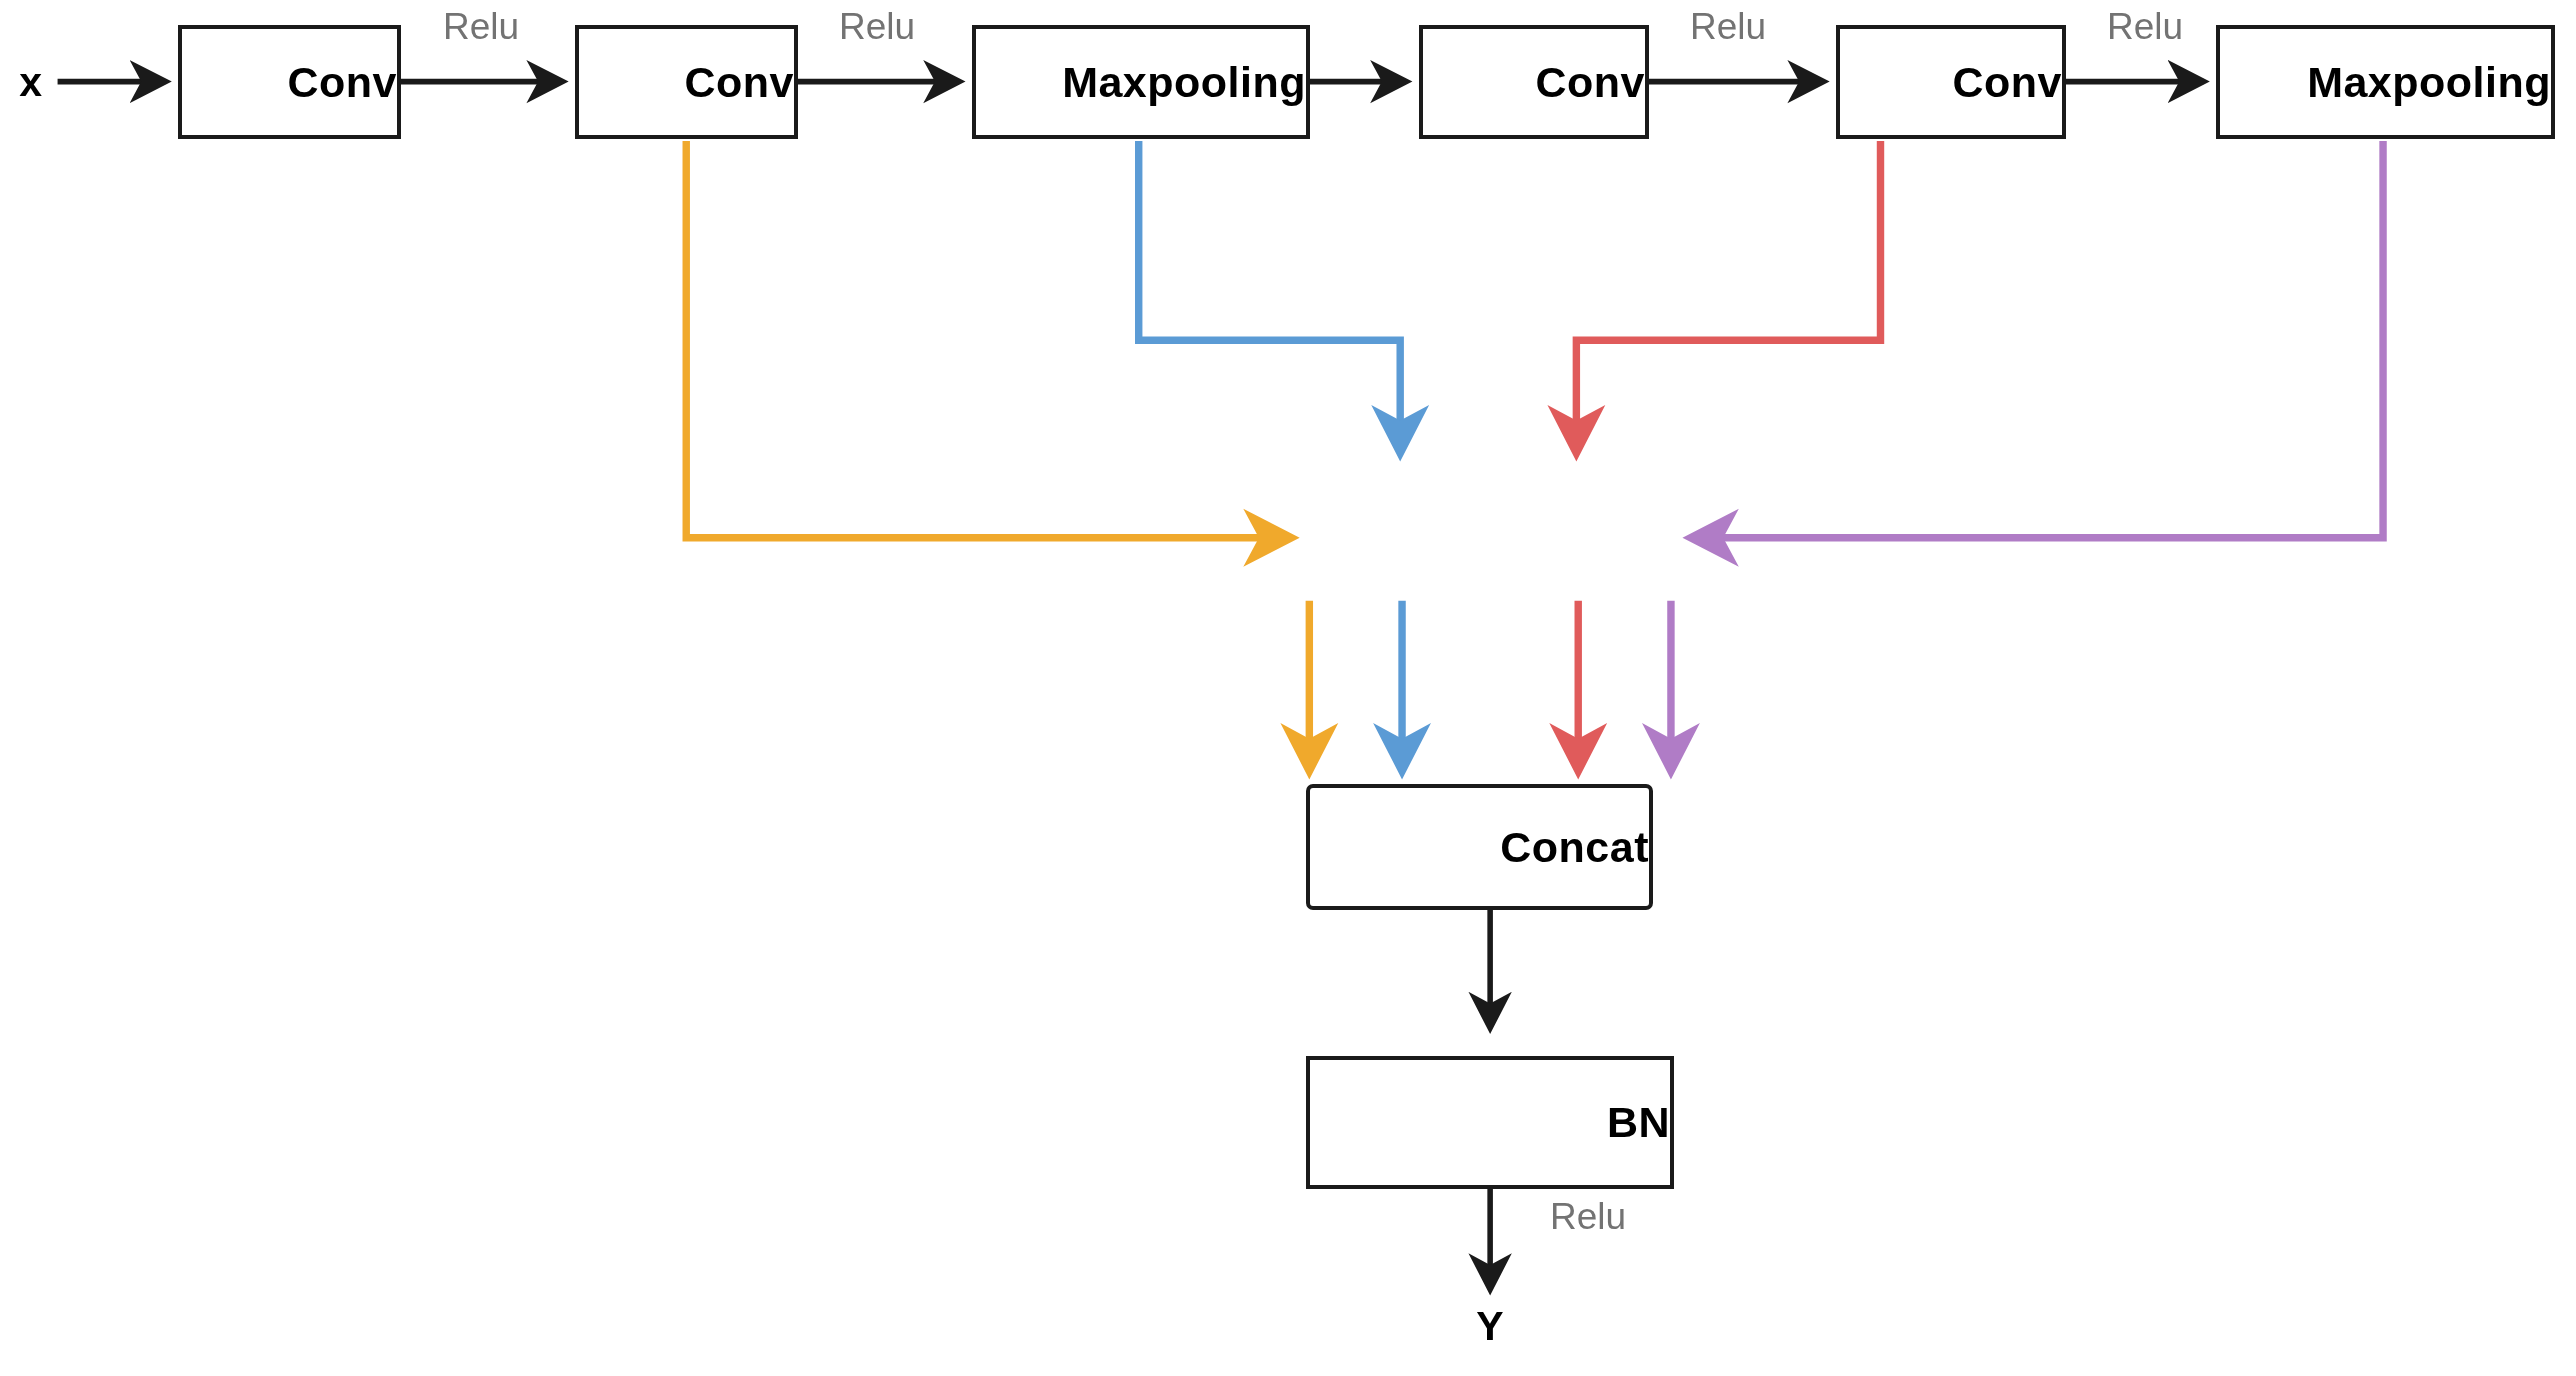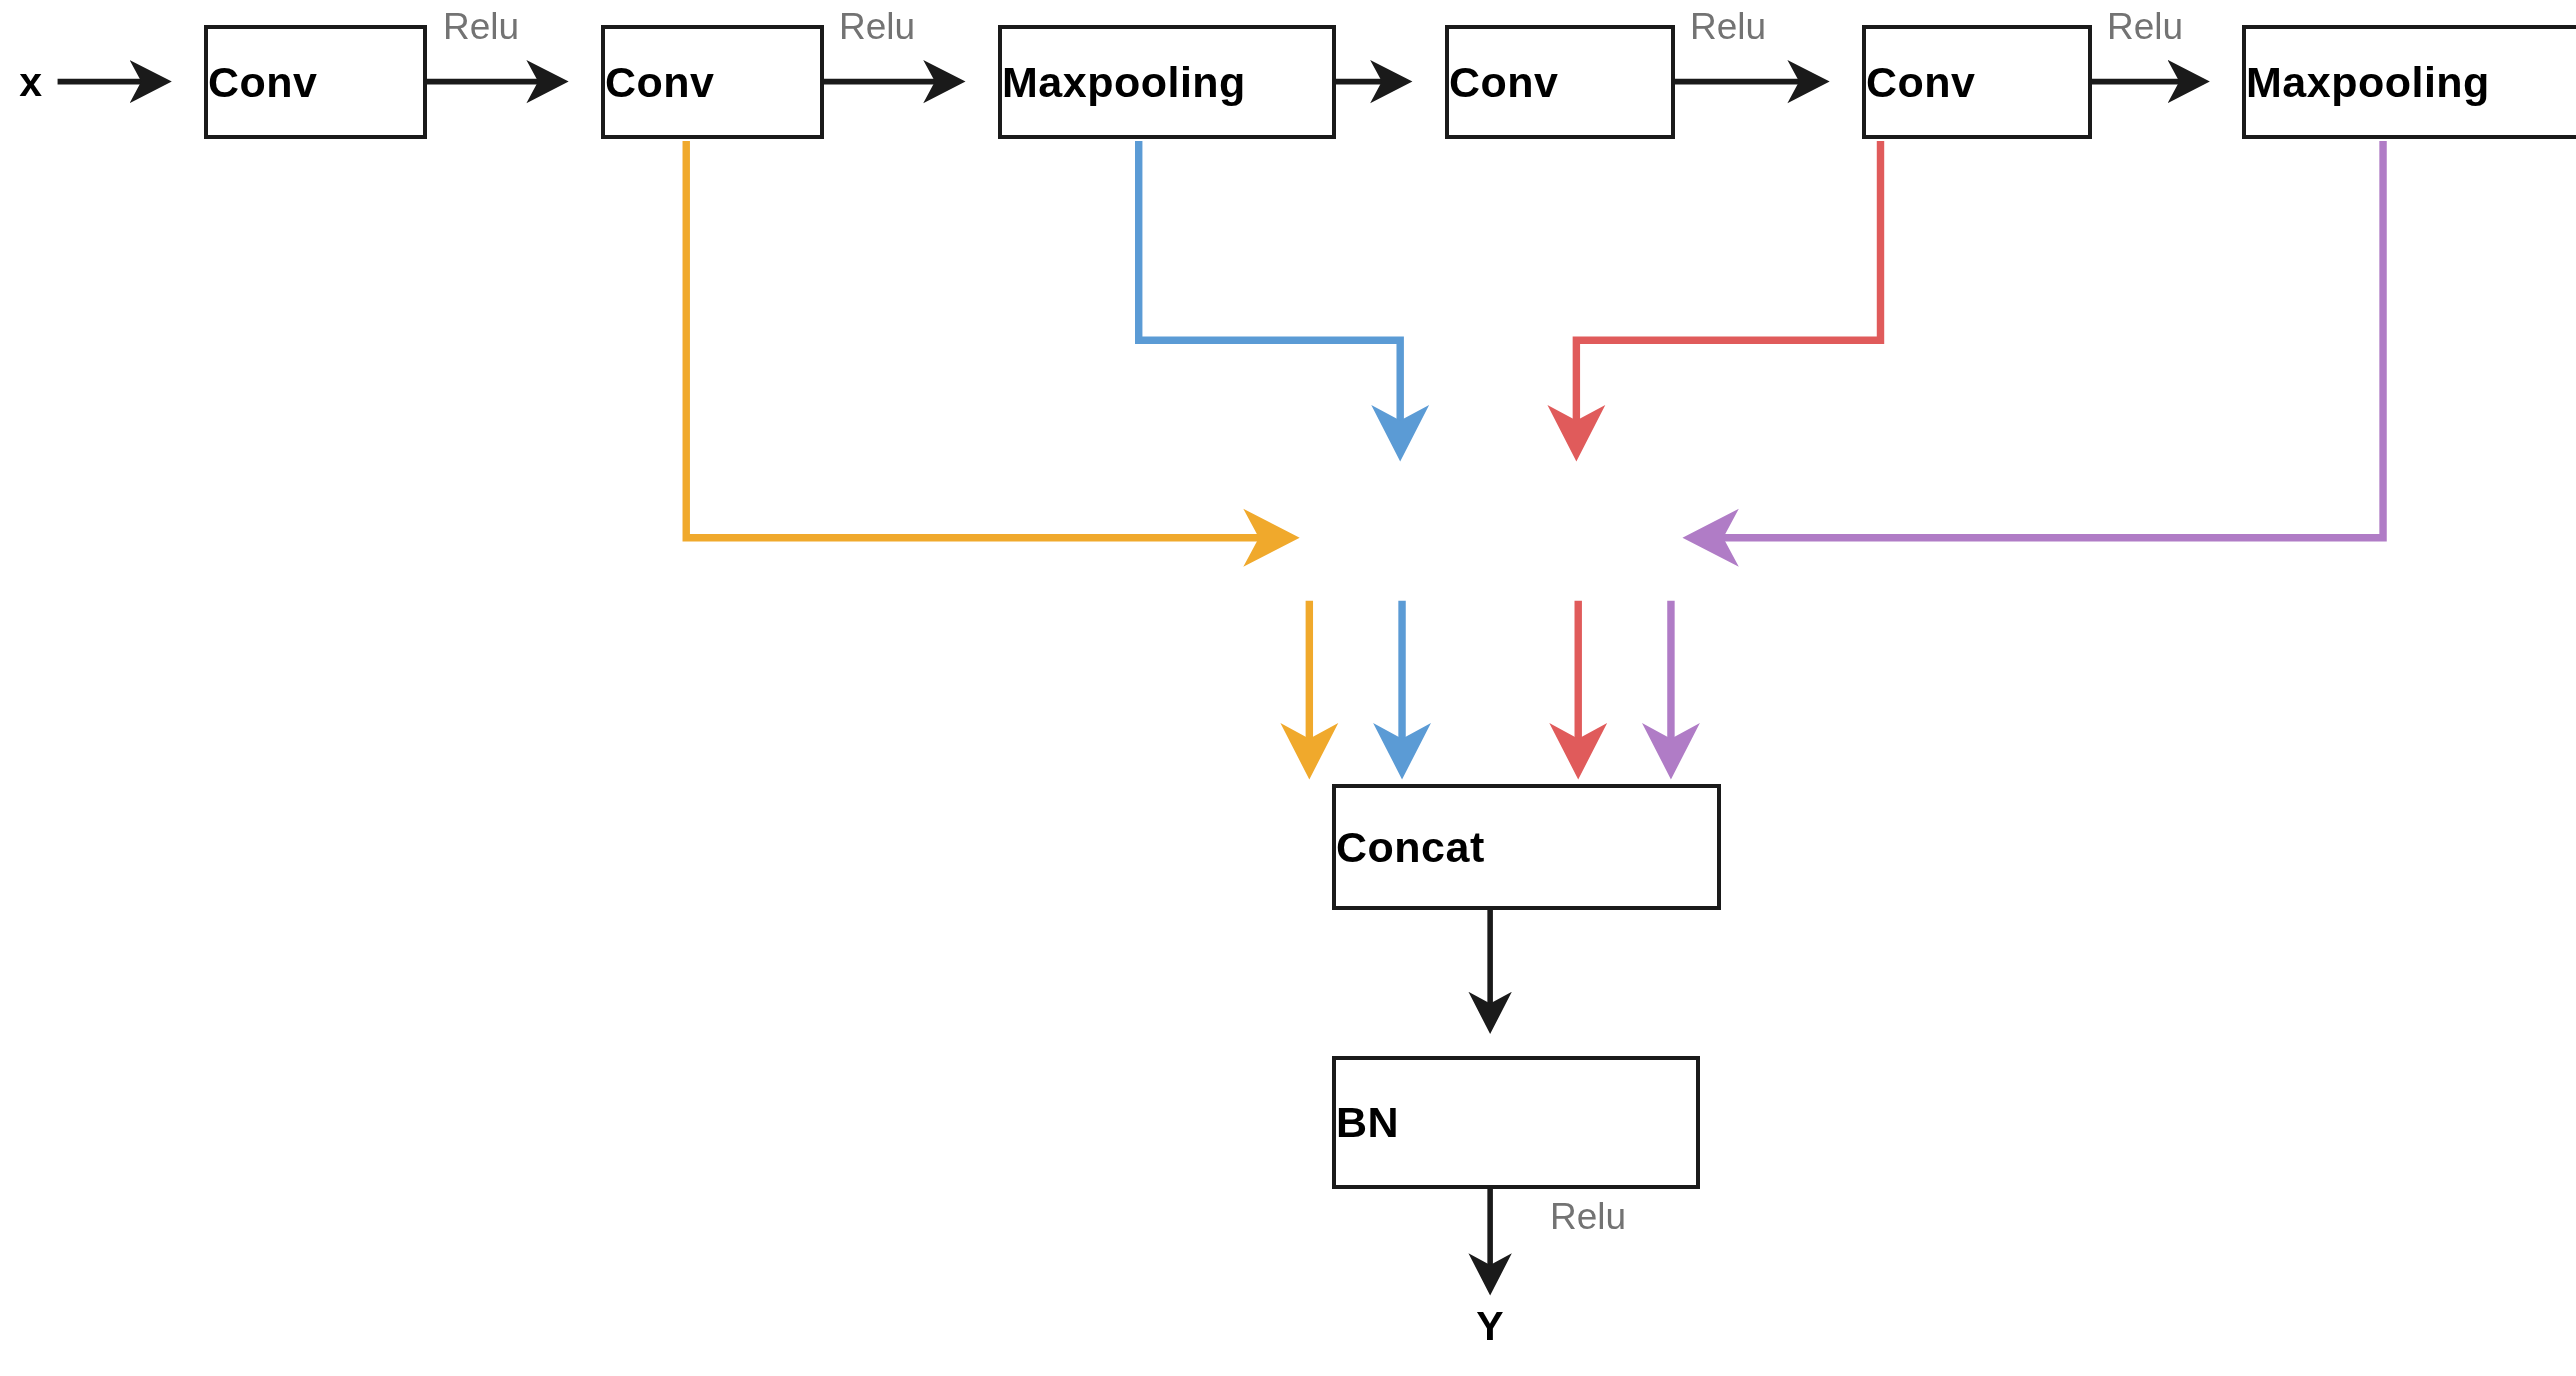--- a/index.html
+++ b/index.html
@@ -15,25 +15,24 @@
     font-family: "Liberation Sans", sans-serif;
     overflow: hidden;
   }
   .node {
     position: absolute;
     box-sizing: border-box;
     background: #ffffff;
     border: 4.6px solid #1a1a1a;
     display: flex;
     align-items: center;
-    justify-content: flex-start;
+    justify-content: flex-end;
     font-weight: bold;
     color: #000000;
     letter-spacing: 0.5px;
-    margin-left: 26px;
   }
   .node.big   { font-size: 43px; }
   .io-label {
     position: absolute;
     font-weight: bold;
     font-size: 41px;
     color: #000000;
     display: flex;
     align-items: center;
     justify-content: center;
@@ -121,21 +120,21 @@
 
   <div class="node big" style="left:1836px; top:25px; width:230px; height:114px;">
     <span>Conv</span>
   </div>
 
   <div class="node big" style="left:2216px; top:25px; width:339px; height:114px;">
     <span>Maxpooling</span>
   </div>
 
 
-  <div class="node big" style="left:1306px; top:784px; width:389px; height:126px;">
+  <div class="node big" style="left:1306px; top:784px; width:347px; height:126px;border-radius:7px;">
     <span>Concat</span>
   </div>
 
   <div class="node big" style="left:1306px; top:1056px; width:368px; height:133px;">
     <span>BN</span>
   </div>
 
   <div class="io-label" style="left:5.6px; top:54px; width:50px; height:56px;">x</div>
 
   <div class="io-label" style="left:1463px; top:1298px; width:54px; height:56px;">Y</div>

